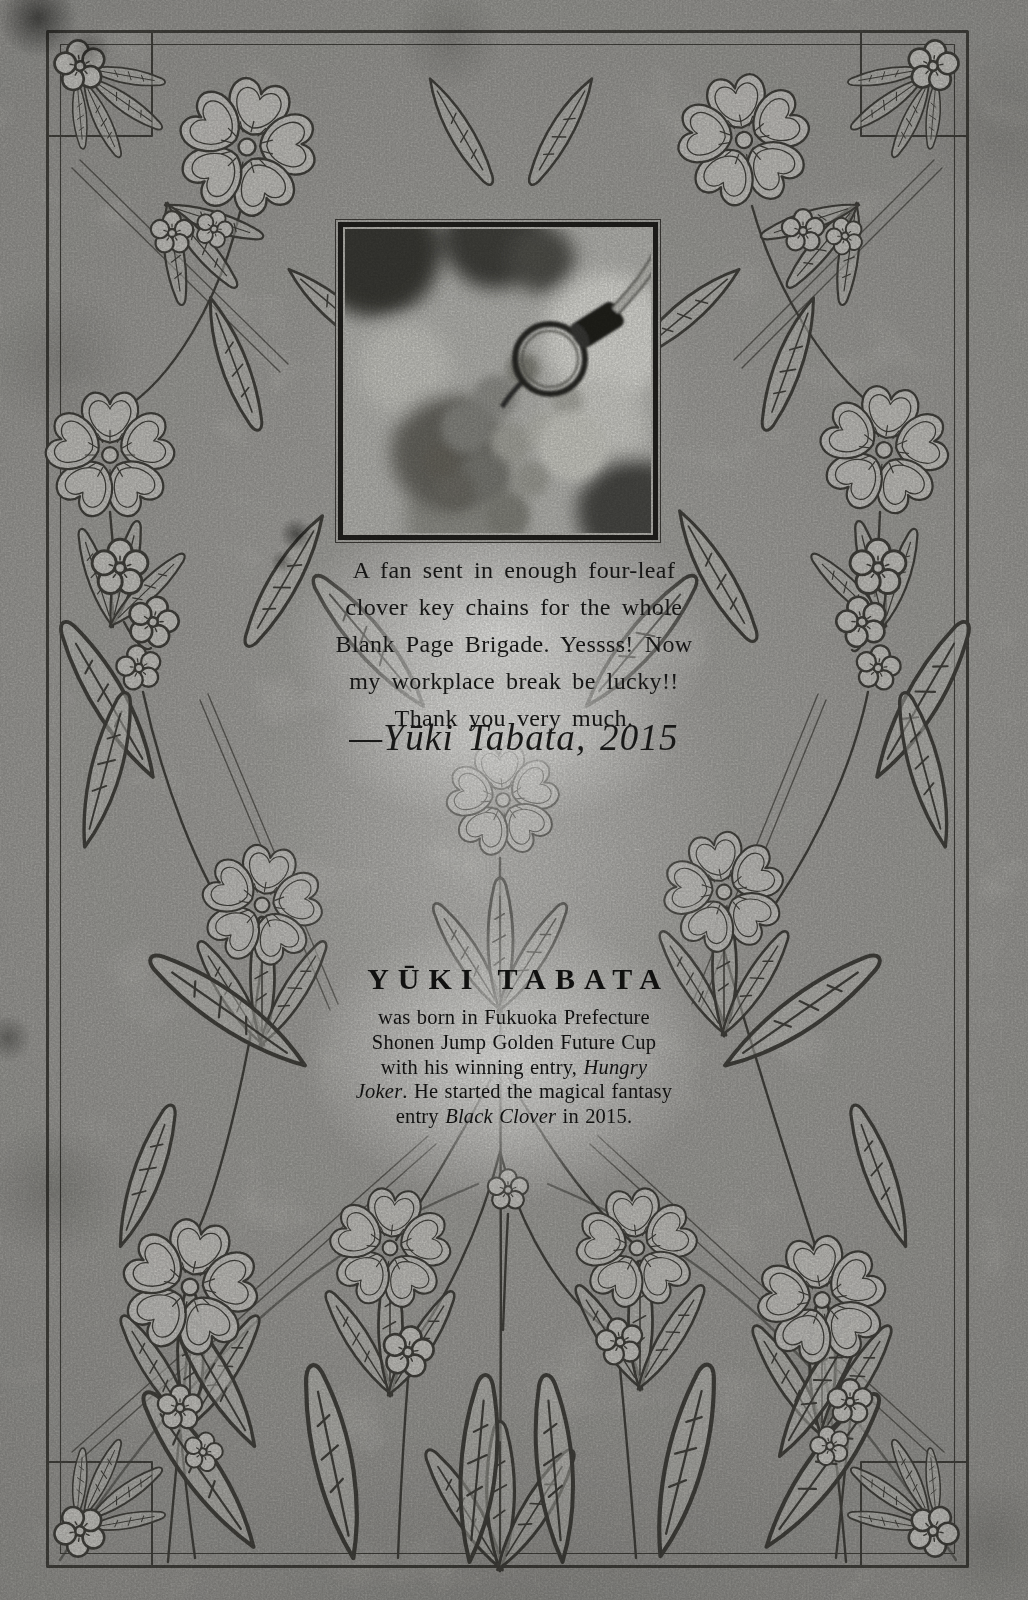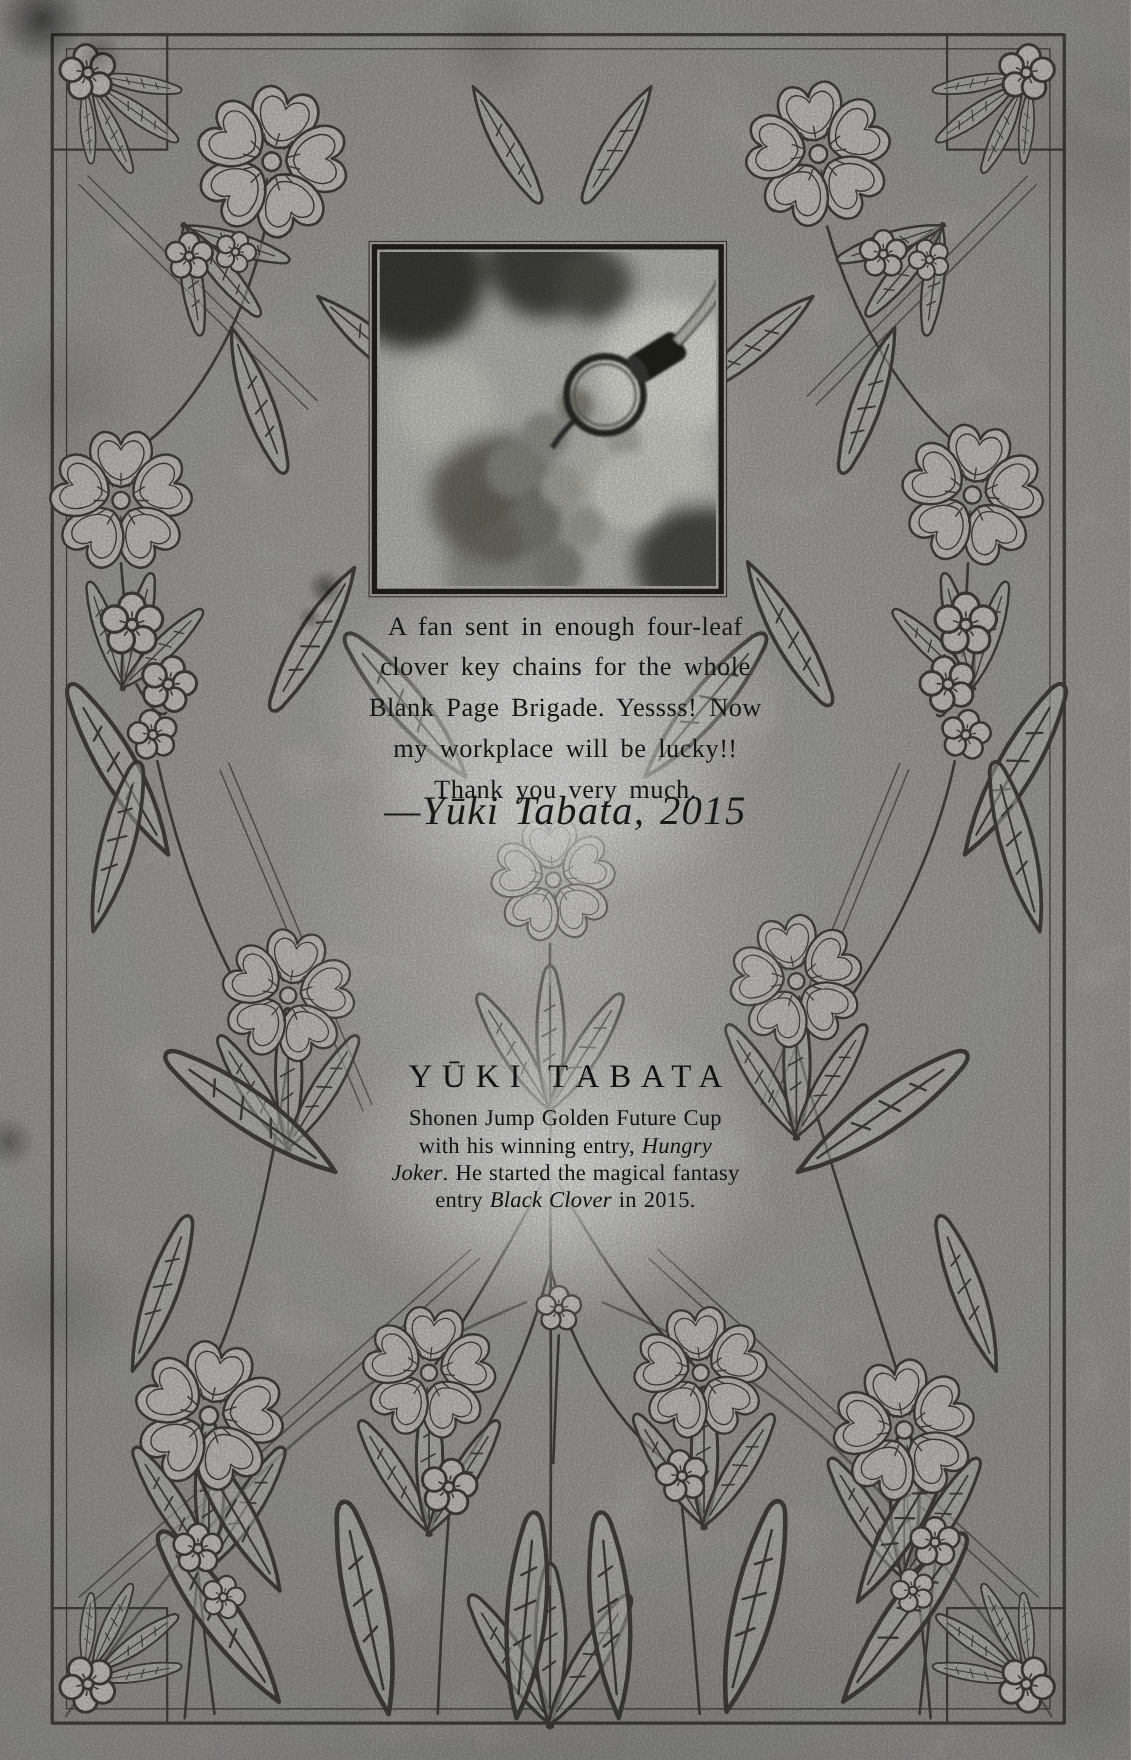--- a/index.html
+++ b/index.html
@@ -45,21 +45,21 @@
   }
   .photo-inner { position:relative; width:100%; height:100%; box-sizing:border-box;
     border:2px solid #c2c1bb; background:#bfbfba; overflow:hidden; }
   .photo-inner svg { display:block; }
   
   .caption { position:absolute; left:0; right:0; top:552px; text-align:center;
     font-size:24px; line-height:37px; color:#1b1b1a; letter-spacing:.4px; word-spacing:4.5px; }
   .signature { position:absolute; left:0; right:0; top:716px; text-align:center;
     font-style:italic; font-size:37px; color:#1e1e1d; letter-spacing:1.2px; word-spacing:3px; }
   .bio { position:absolute; left:0; right:0; top:962px; text-align:center; color:#151514; }
-  .bio-name { margin:0 0 9px 0; font-size:30px; font-weight:normal; letter-spacing:9px; text-indent:9px; }
+  .bio-name { margin:0 0 9px 0; font-size:30px; font-weight:bold; letter-spacing:9px; text-indent:9px; }
   .bio-text { font-size:20.5px; line-height:24.8px; letter-spacing:.2px; word-spacing:1px; }
   .bio-line em { font-style:italic; }
 </style>
 </head>
 <body>
 
 <div class="page">
 
   <svg class="layer mottle" width="1028" height="1600" viewBox="0 0 1028 1600">
     <defs>
@@ -292,28 +292,29 @@
           <path d="M270,82 C292,58 306,42 318,14" stroke="#c6c6c0" stroke-width="7" fill="none"></path>
         </g>
       </svg>
     </div>
   </div>
 
   <div class="caption">
     <div>A fan sent in enough four-leaf</div>
     <div>clover key chains for the whole</div>
     <div>Blank Page Brigade. Yessss! Now</div>
-    <div>my workplace will be lucky!!</div>
+    <div>my workplace break be lucky!!</div>
     <div>Thank you very much.</div>
   </div>
   <div class="signature">—Yūki Tabata, 2015</div>
 
   <div class="bio">
     <h1 class="bio-name">YŪKI TABATA</h1>
     <div class="bio-text">
+      <div class="bio-line"><span>was born in Fukuoka Prefecture</span><em></em><span></span></div>
       <div class="bio-line"><span>Shonen Jump Golden Future Cup</span><em></em><span></span></div>
       <div class="bio-line"><span>with his winning entry, </span><em>Hungry</em><span></span></div>
       <div class="bio-line"><em>Joker</em><span>. He started the magical fantasy</span></div>
       <div class="bio-line"><span>entry </span><em>Black Clover</em><span> in 2015.</span></div>
     </div>
   </div>
 
   <svg class="layer grain" width="1028" height="1600" viewBox="0 0 1028 1600">
     <defs>
       <filter id="grn" x="0" y="0" width="100%" height="100%">

